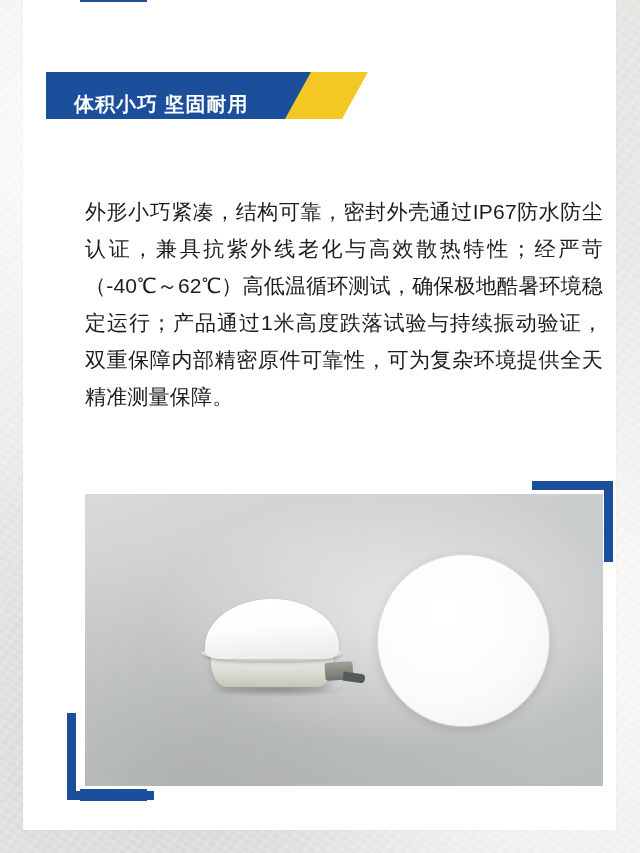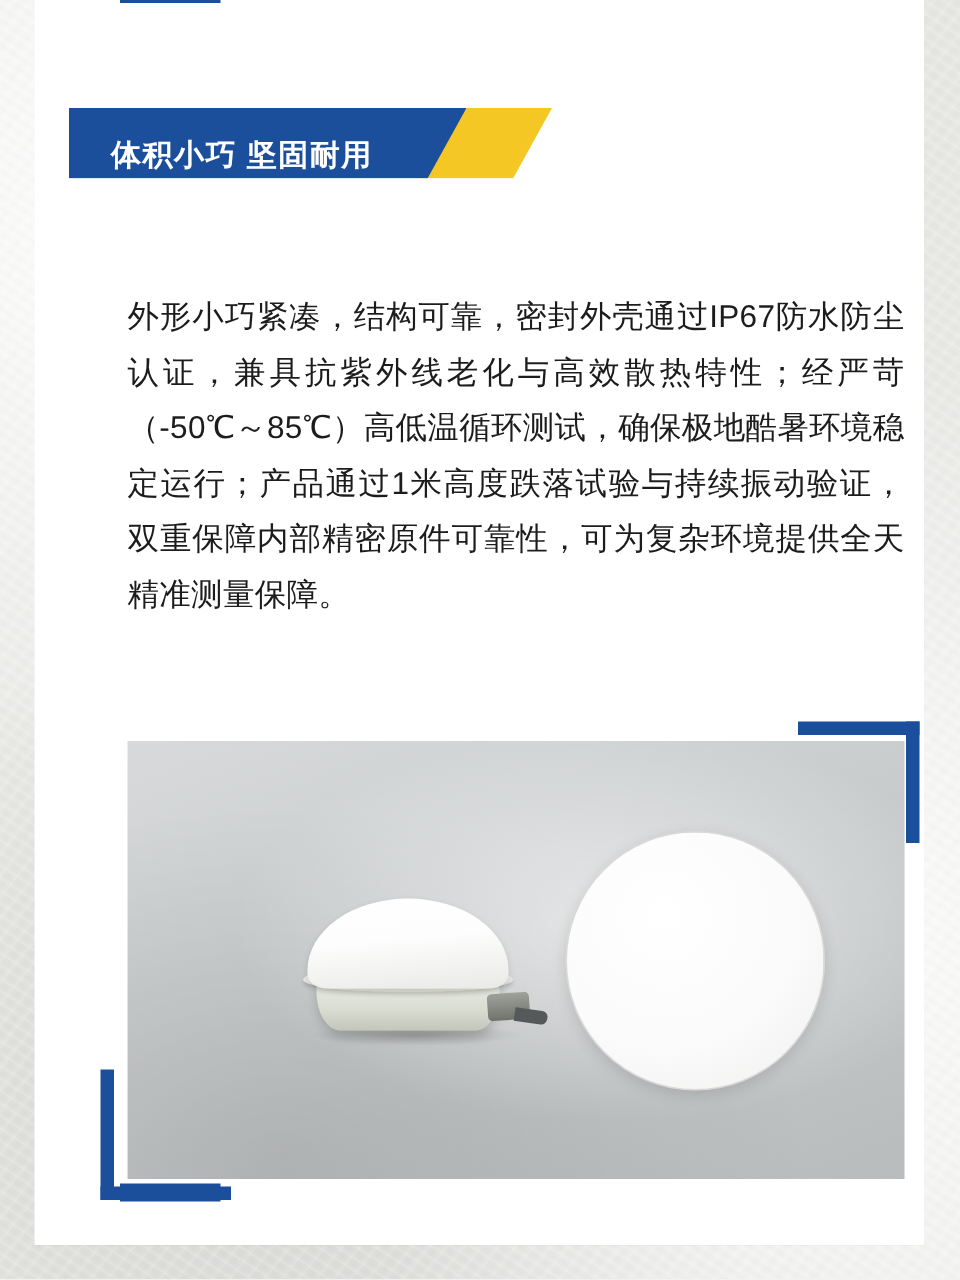--- a/index.html
+++ b/index.html
@@ -257,21 +257,21 @@
 
     <div id="top-tab"></div>
 
     <div id="heading-wrap">
       <div id="heading-yellow"></div>
       <div id="heading-blue">
         <span id="heading-text">体积小巧 坚固耐用</span>
       </div>
     </div>
 
-    <p id="body-text">外形小巧紧凑，结构可靠，密封外壳通过IP67防水防尘认证，兼具抗紫外线老化与高效散热特性；经严苛（-50℃～85℃）高低温循环测试，确保极地酷暑环境稳定运行；产品通过1米高度跌落试验与持续振动验证，双重保障内部精密原件可靠性，可为复杂环境提供全天精准测量保障。</p>
+    <p id="body-text">外形小巧紧凑，结构可靠，密封外壳通过IP67防水防尘认证，兼具抗紫外线老化与高效散热特性；经严苛（-40℃～62℃）高低温循环测试，确保极地酷暑环境稳定运行；产品通过1米高度跌落试验与持续振动验证，双重保障内部精密原件可靠性，可为复杂环境提供全天精准测量保障。</p>
 
     <div id="image-block">
       <div id="accent-tr"></div>
       <div id="accent-bl"></div>
 
       <div id="photo">
         <div id="photo-vignette"></div>
         <div id="disc"></div>
         <div id="antenna">
           <div id="shadow"></div>

